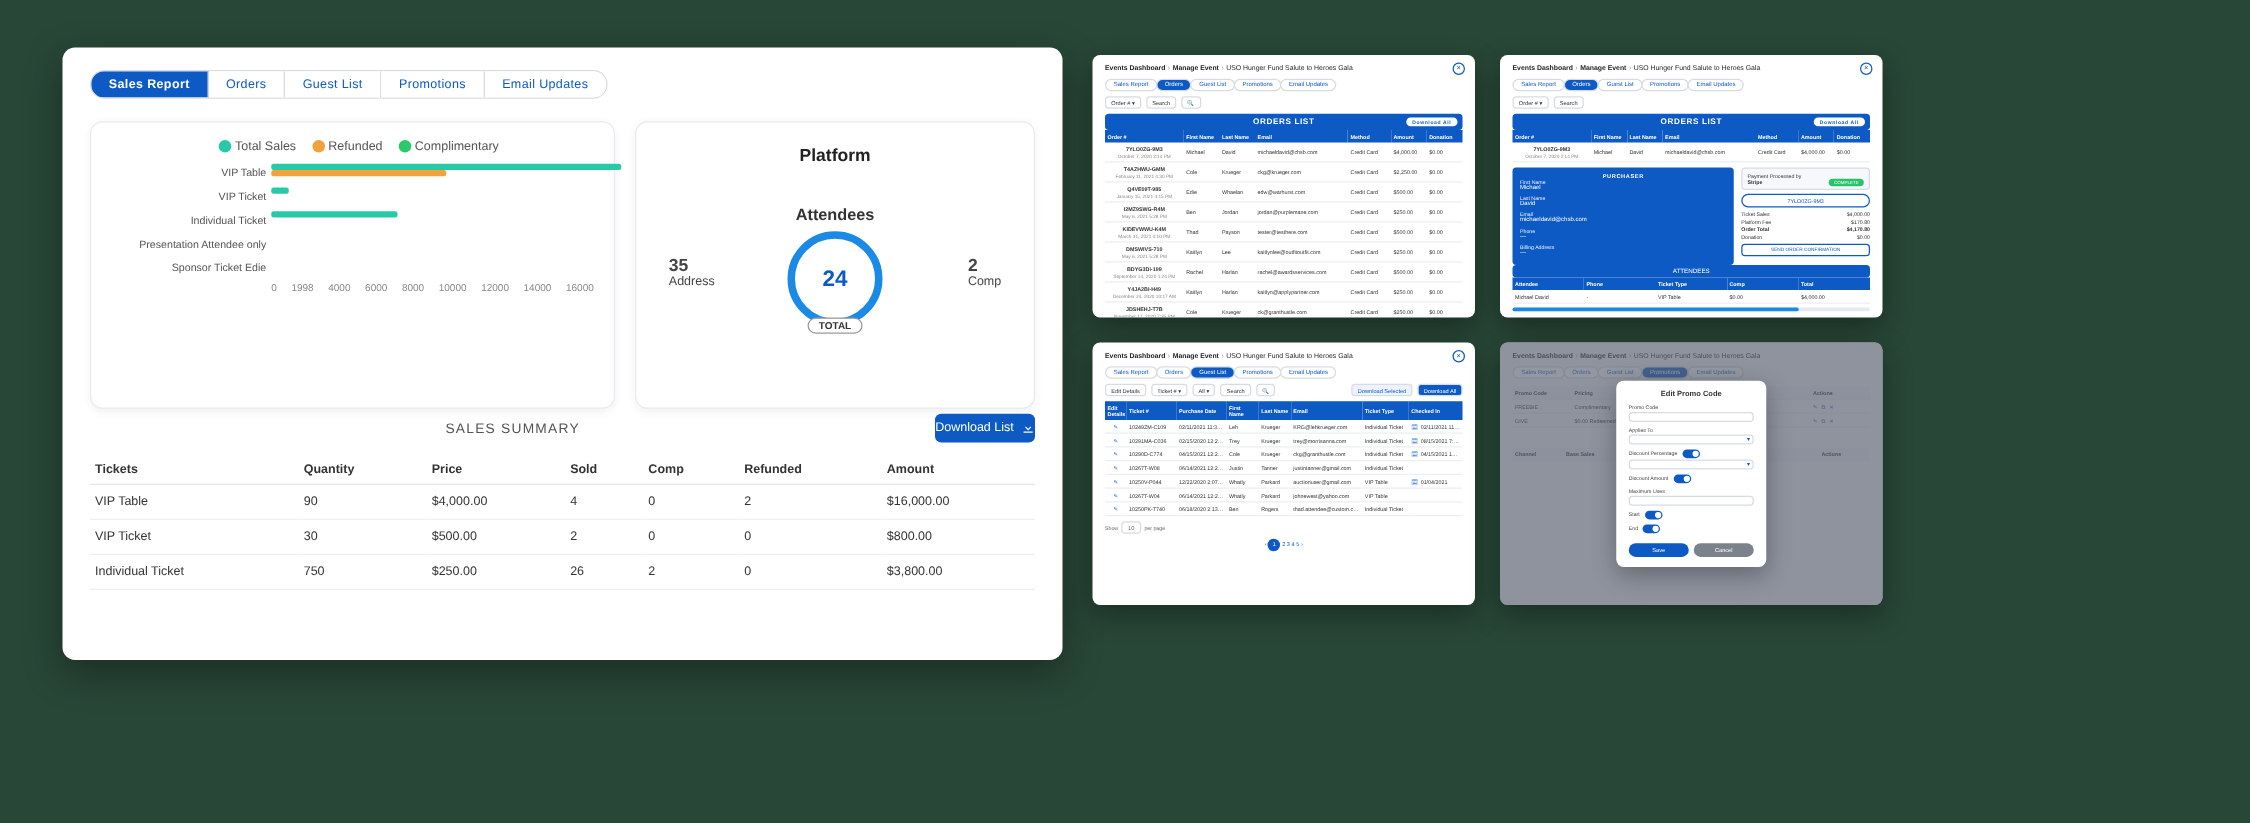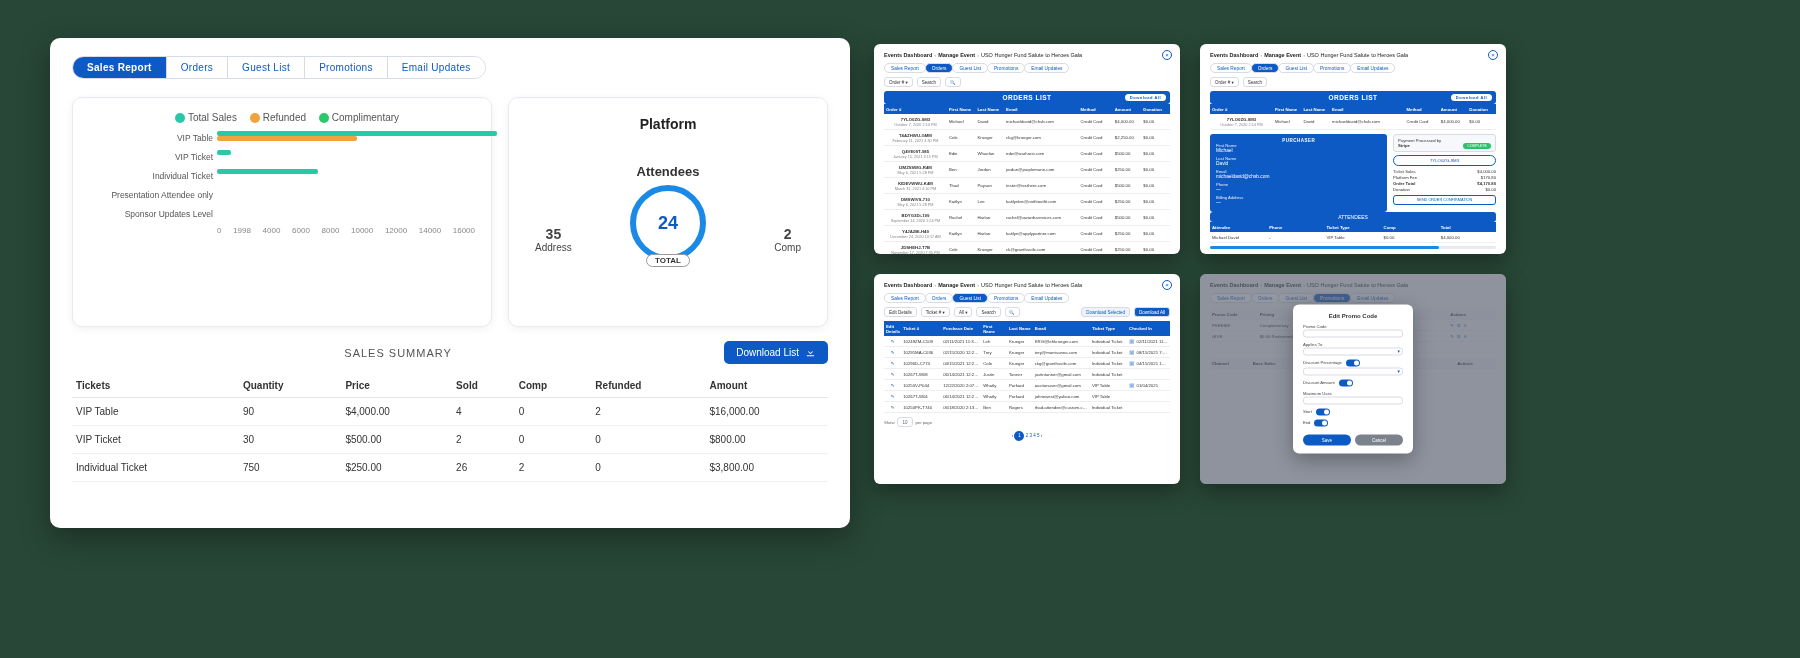--- a/index.html
+++ b/index.html
@@ -48,29 +48,29 @@
   .att-title { font-size: 13px; color: #333; font-weight: 600; }
   .gauge {
     width: 76px; height: 76px; border-radius: 50%; border: 6px solid #1a8ae6;
     display: flex; align-items: center; justify-content: center; margin: 6px auto 0 auto;
     font-size: 18px; font-weight: 700; color: #0d5ac5; position: relative;
   }
   .gauge .tot-pill {
     position: absolute; bottom: -12px; left: 50%; transform: translateX(-50%);
     background: #fff; border: 1px solid #999; border-radius: 10px; font-size: 8px; padding: 1px 8px; color: #333;
   }
-  .att-side { position: absolute; top: 40px; font-size: 10px; color: #444; text-align: center; margin-top: 22px; }
+  .att-side { position: absolute; top: 40px; font-size: 10px; color: #444; text-align: left; }
   .att-side .num { font-size: 14px; font-weight: 600; display: block; }
   .att-left { left: 10px; } .att-right { right: 10px; }
 
-  .summary-bar { display: flex; align-items: center; justify-content: space-between; margin-top: 14px; }
+  .summary-bar { display: flex; align-items: center; justify-content: space-between; margin-top: 4px; }
   .summary-title { flex:1; text-align:center; font-size: 11px; letter-spacing: 1px; color: #555; }
   .dl-btn {
     background: #0d5ac5; color: #fff; border: none; border-radius: 5px;
-    padding: 6px 12px; font-size: 10px; cursor: pointer; display: flex; align-items: center; gap: 6px;
+    padding: 6px 0; font-size: 10px; cursor: pointer; display: flex; align-items: center; gap: 6px;
   }
   .dl-btn svg { width: 11px; height: 11px; fill: #fff; }
 
   table.sales { width: 100%; border-collapse: collapse; margin-top: 10px; font-size: 10px; color: #333; }
   table.sales th { text-align: left; font-weight: 700; padding: 6px 4px; border-bottom: 1px solid #e3e6ec; }
   table.sales td { padding: 8px 4px; border-bottom: 1px solid #eef0f4; }
 
   
   .thumb {
     position: absolute; width: 306px; height: 210px; background: #fff; border-radius: 6px;
@@ -177,21 +177,21 @@
             <div class="bar total" style="width: 14px;"></div>
           </div>
           <div class="row">
             <span class="lab">Individual Ticket</span>
             <div class="bar total" style="width: 100.625px;"></div>
           </div>
           <div class="row">
             <span class="lab">Presentation Attendee only</span>
           </div>
           <div class="row">
-            <span class="lab">Sponsor Updates Level</span>
+            <span class="lab">Sponsor Ticket Edie</span>
           </div>
         </div>
       <div class="axis" id="axis" style="padding-left:128px;">
           <span>0</span>
           <span>1998</span>
           <span>4000</span>
           <span>6000</span>
           <span>8000</span>
           <span>10000</span>
           <span>12000</span>

